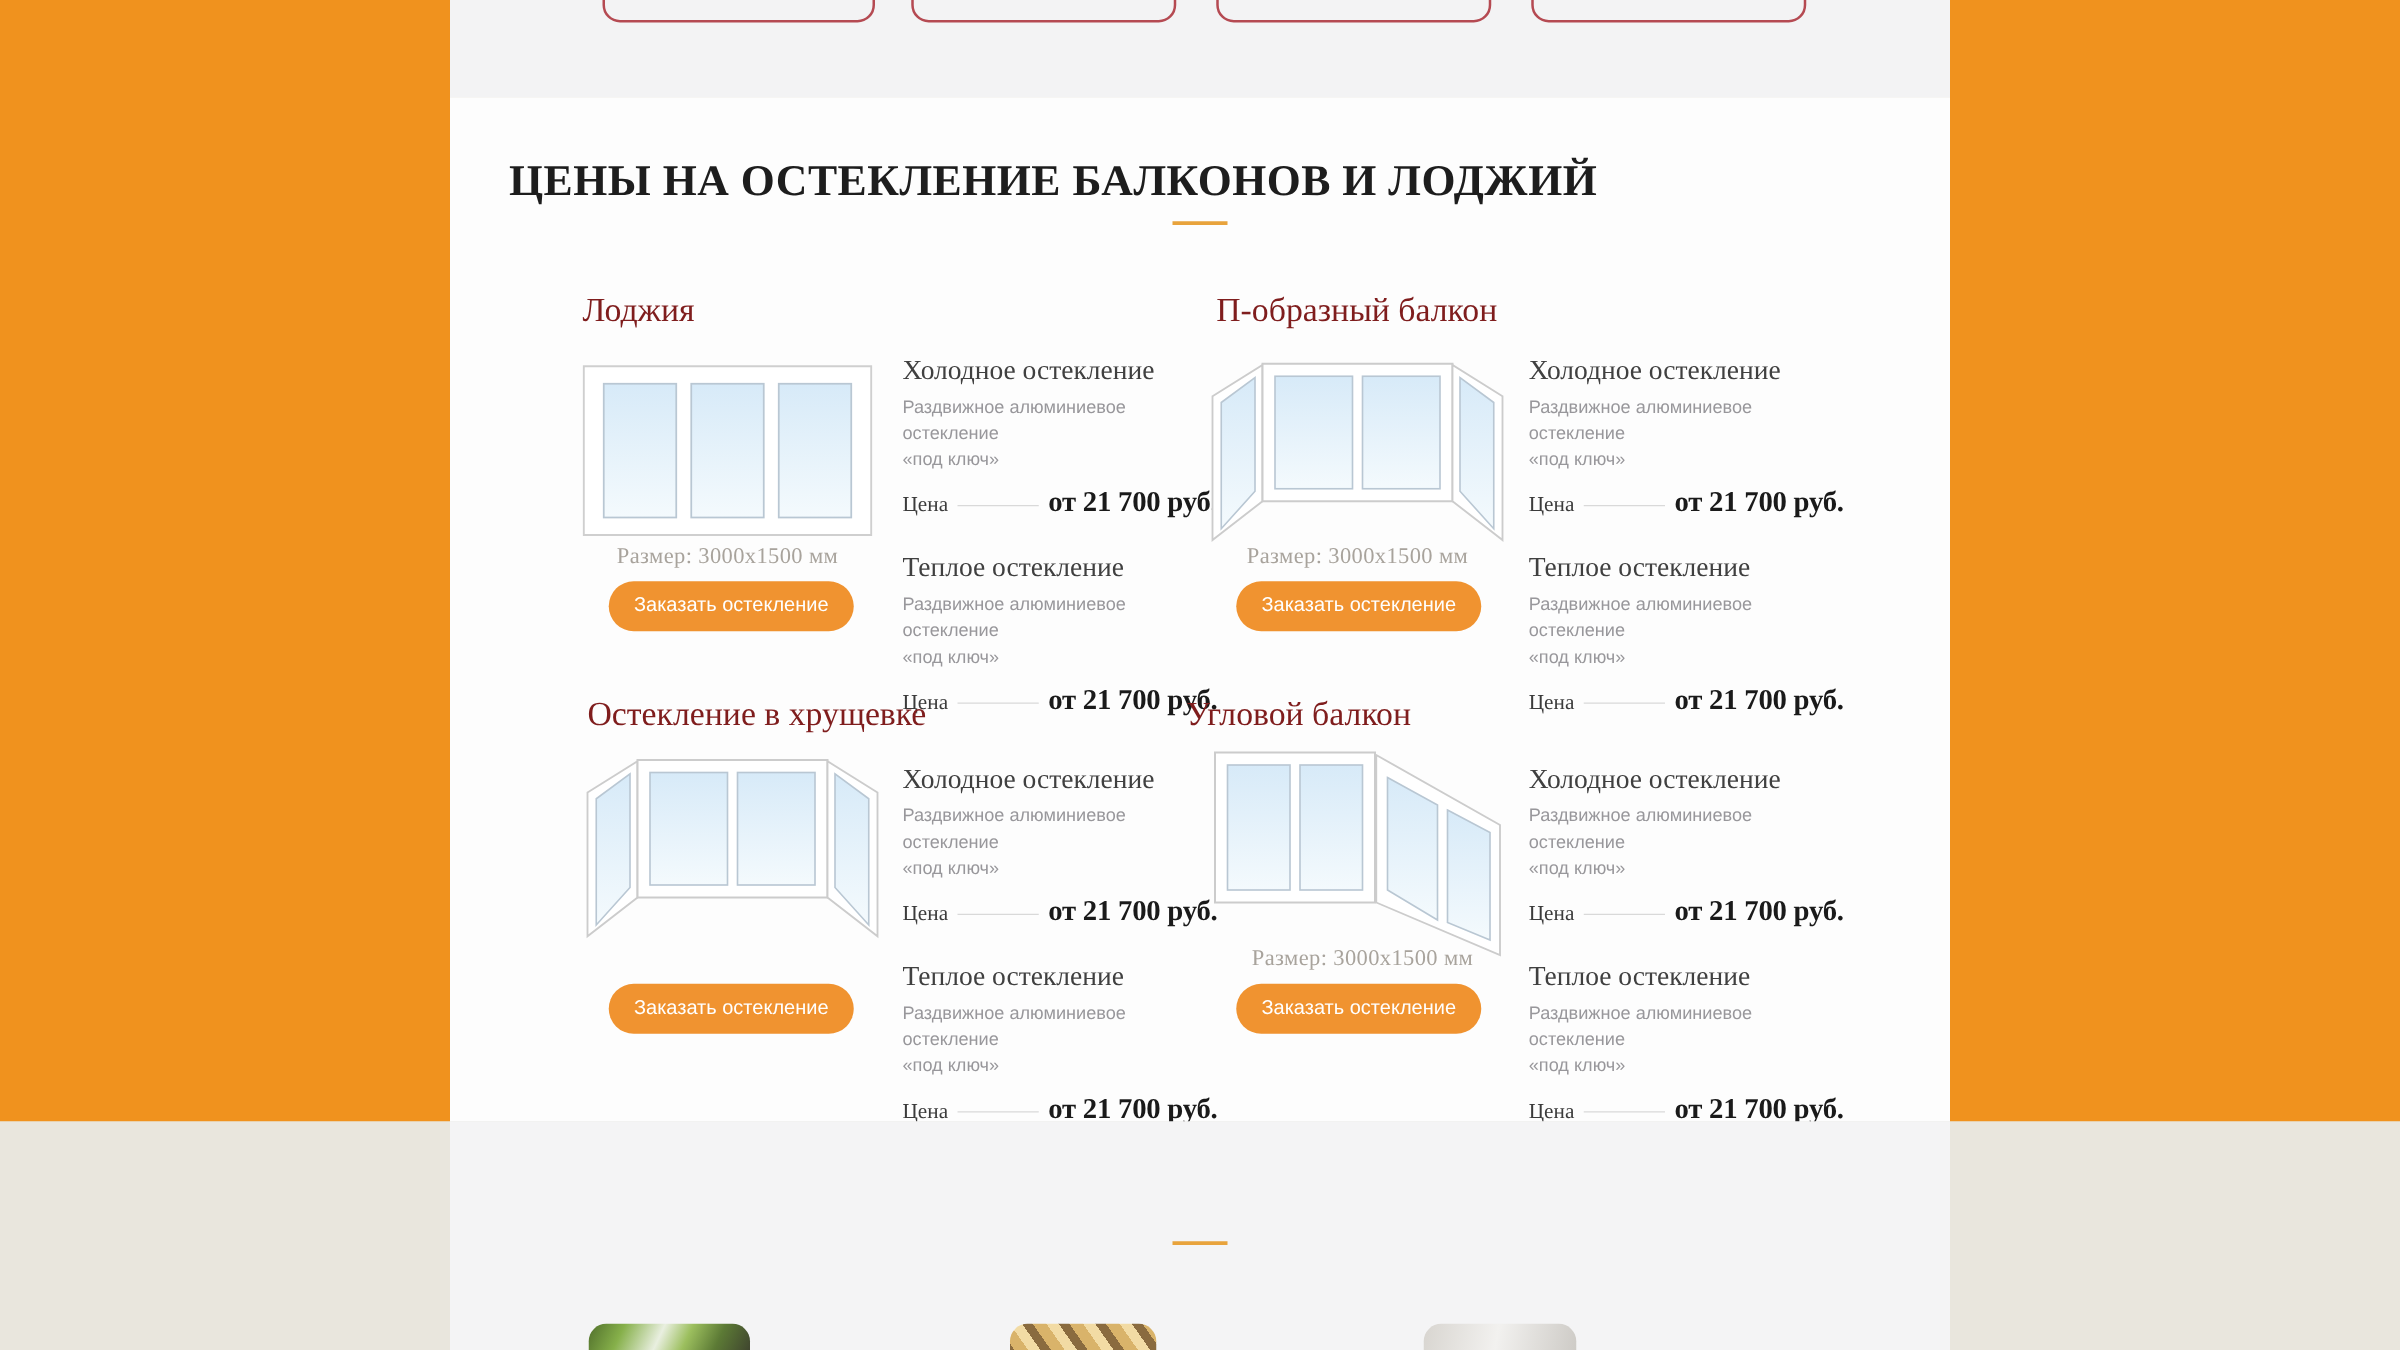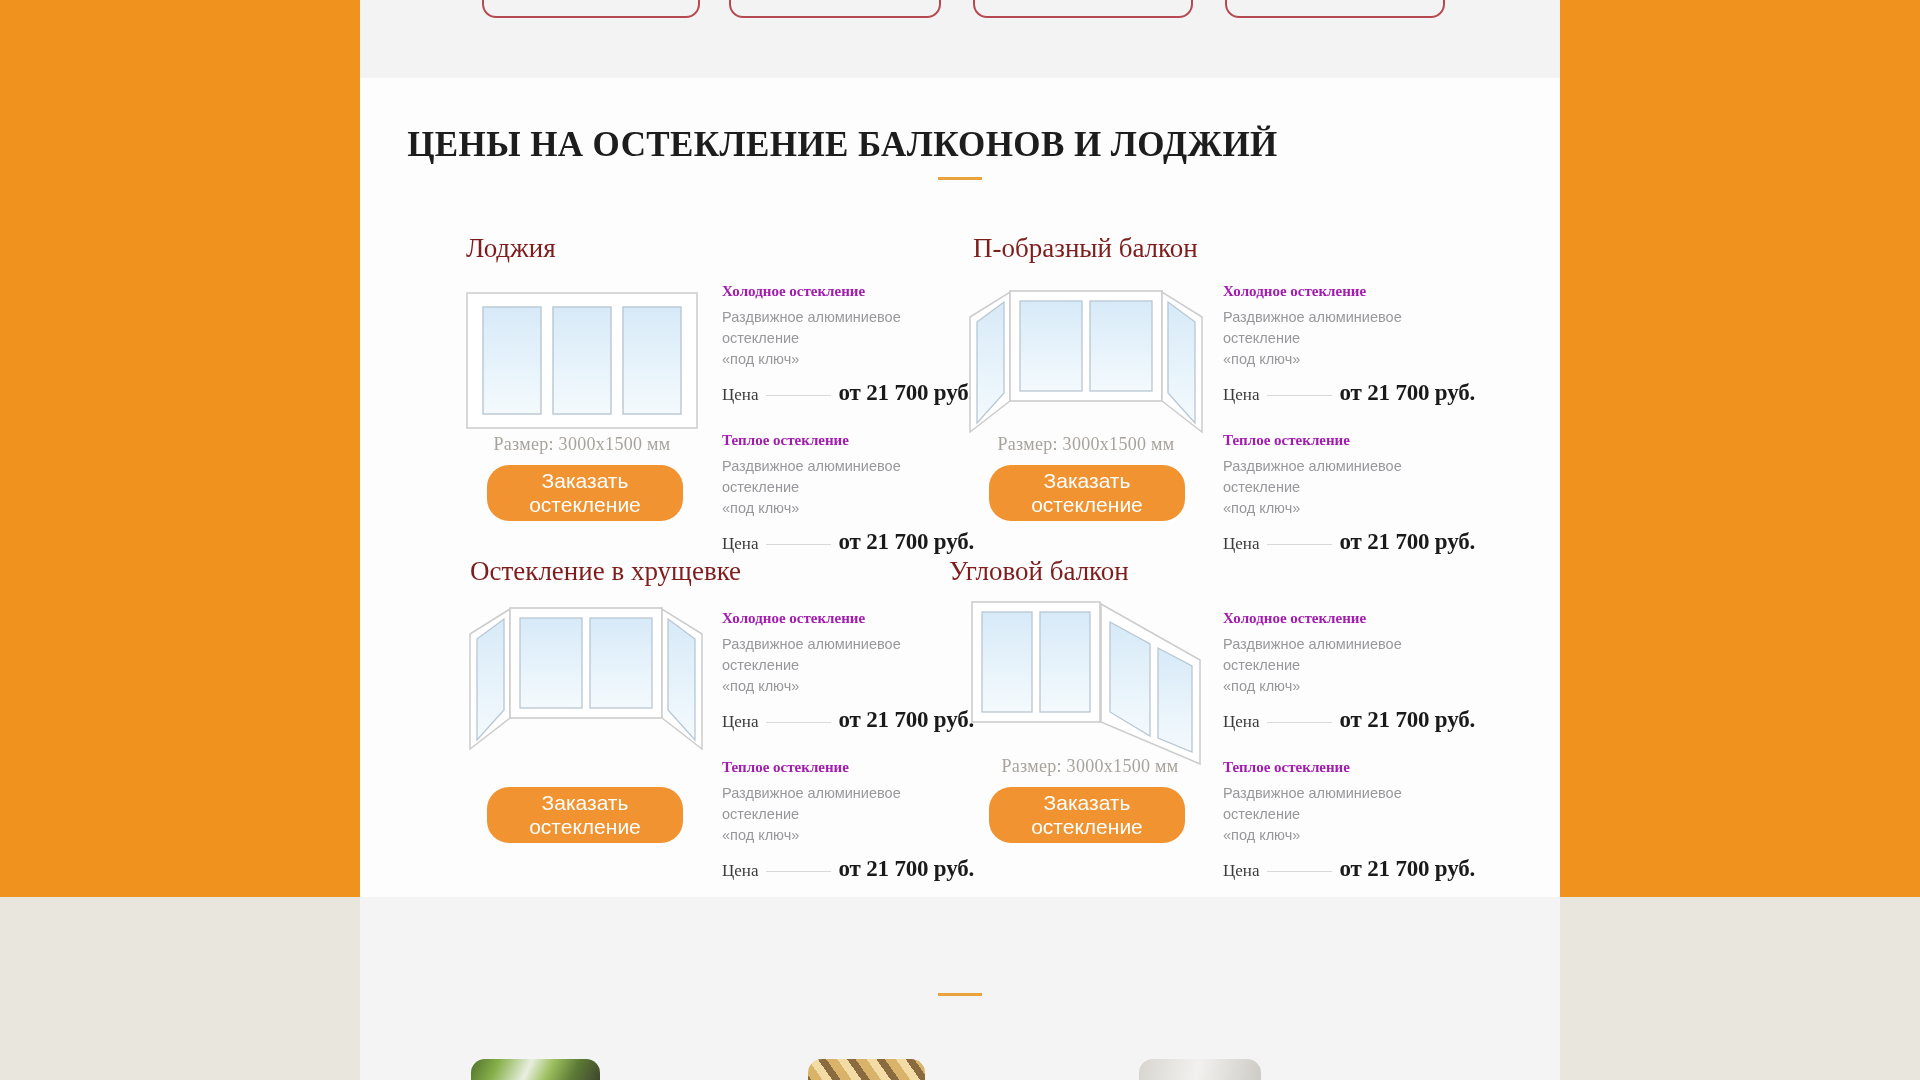--- a/index.html
+++ b/index.html
@@ -21,26 +21,26 @@
 
   
   .big-title{left:360px;width:965px;text-align:center;font-size:35px;font-weight:bold;
              color:#1d1d1d;letter-spacing:.4px;white-space:nowrap;}
   .dash{width:44px;height:3px;background:#e8a33c;left:938px;}
 
   
   .card-heading{font-size:27px;color:#7f1d1d;white-space:nowrap;}
   .win-frame svg{display:block;}
   .size-caption{font-size:18px;color:#a8a39c;text-align:center;letter-spacing:.3px;}
-  .order-btn{width:196px;height:56px;border:none;border-radius:22px;background:#f09330;
+  .order-btn{width:196px;height:40px;border:none;border-radius:22px;background:#f09330;
              color:#ffffff;font-family:"Liberation Sans","DejaVu Sans",sans-serif;
-             font-size:21px;cursor:pointer;display:flex;align-items:center;justify-content:center;}
+             font-size:16px;cursor:pointer;display:flex;align-items:center;justify-content:center;}
   .tcol{width:252px;}
   .blk{margin-bottom:26px;}
-  .blk-title{font-size:15px;font-weight:bold;color:#a21caf;margin-bottom:7px;white-space:nowrap;}
+  .blk-title{font-size:22px;font-weight:normal;color:#404040;margin-bottom:7px;white-space:nowrap;}
   .blk-desc{font-family:"Liberation Sans","DejaVu Sans",sans-serif;font-size:14.5px;
             color:#98979b;line-height:1.45;margin-bottom:10px;}
   .price-row{display:flex;align-items:baseline;text-align:right;}
   .price-label{font-size:17px;color:#3b3b3b;}
   .leader{flex:1;border-bottom:1px solid #d9d9d9;margin:0 8px;min-width:36px;transform:translateY(-4px);}
   .price-value{font-size:23px;font-weight:bold;color:#1a1a1a;letter-spacing:-.2px;white-space:nowrap;}
 
   
   .work-img{height:70px;border-radius:14px;top:1059px;}
   .work-img.green{background:linear-gradient(115deg,#51702c 0%,#86b04a 18%,#e9efe0 38%,#9cbf5e 52%,#5c7a35 68%,#3c3f2e 88%);}

